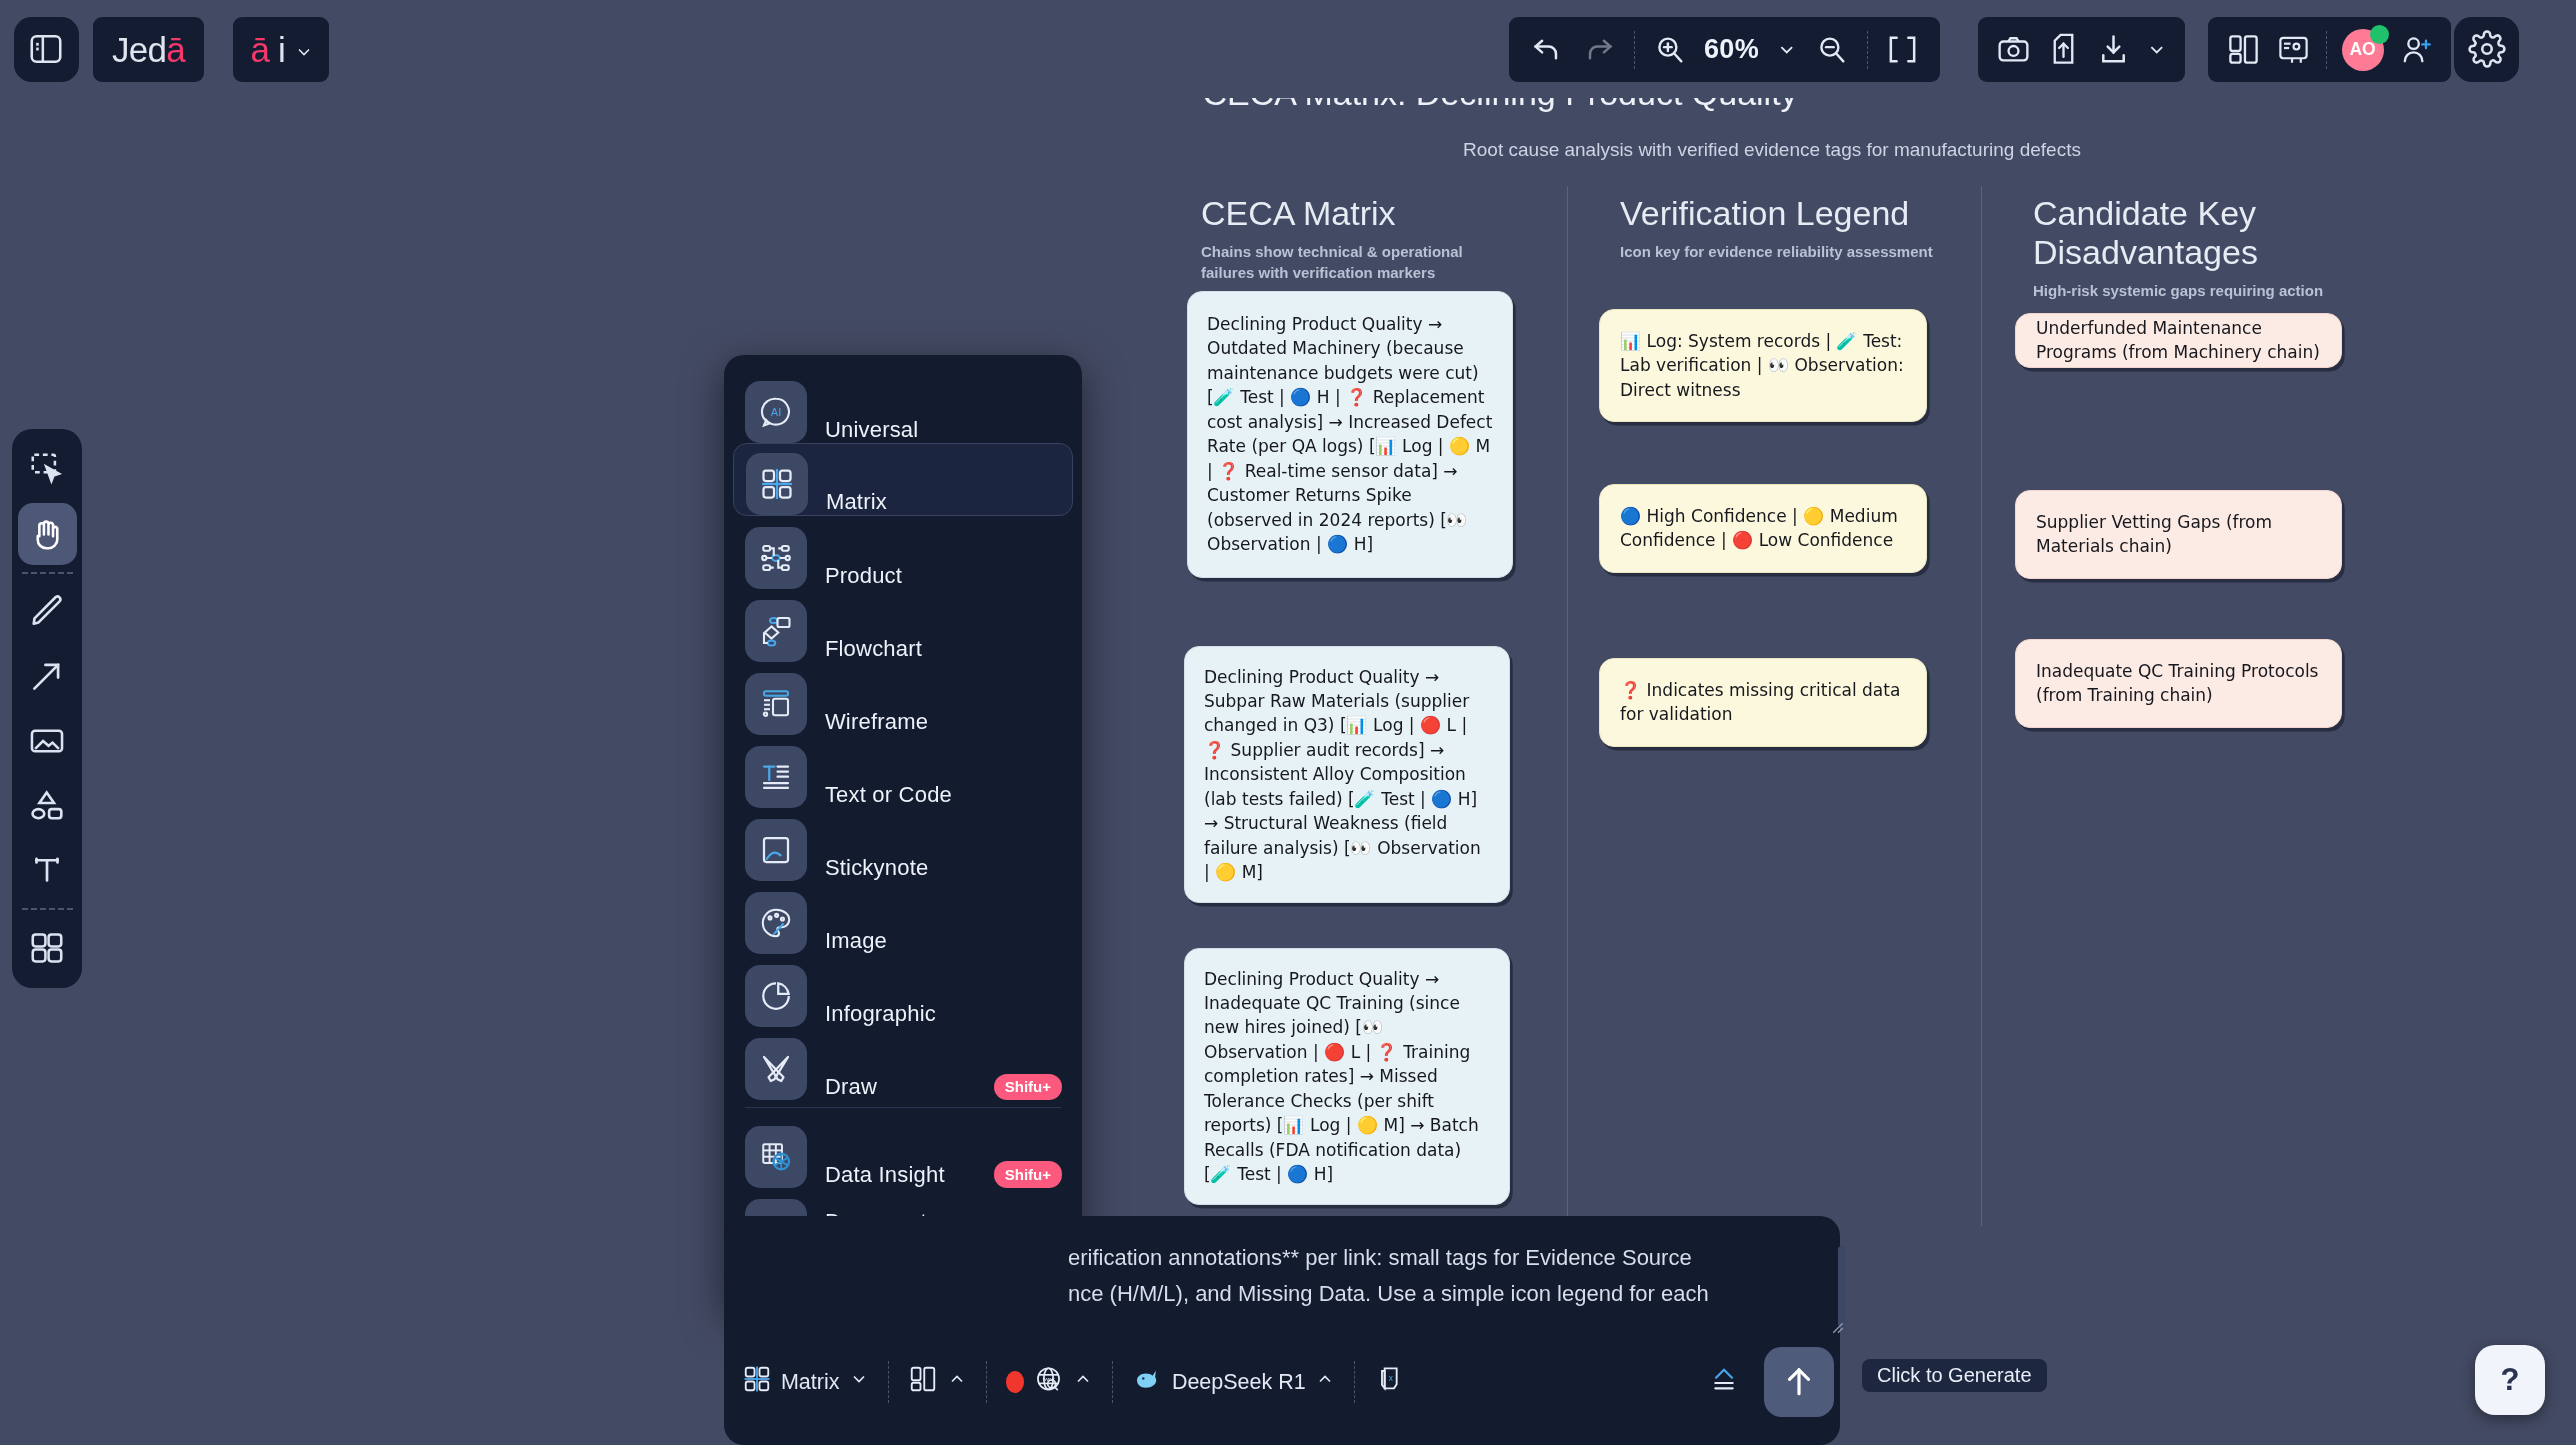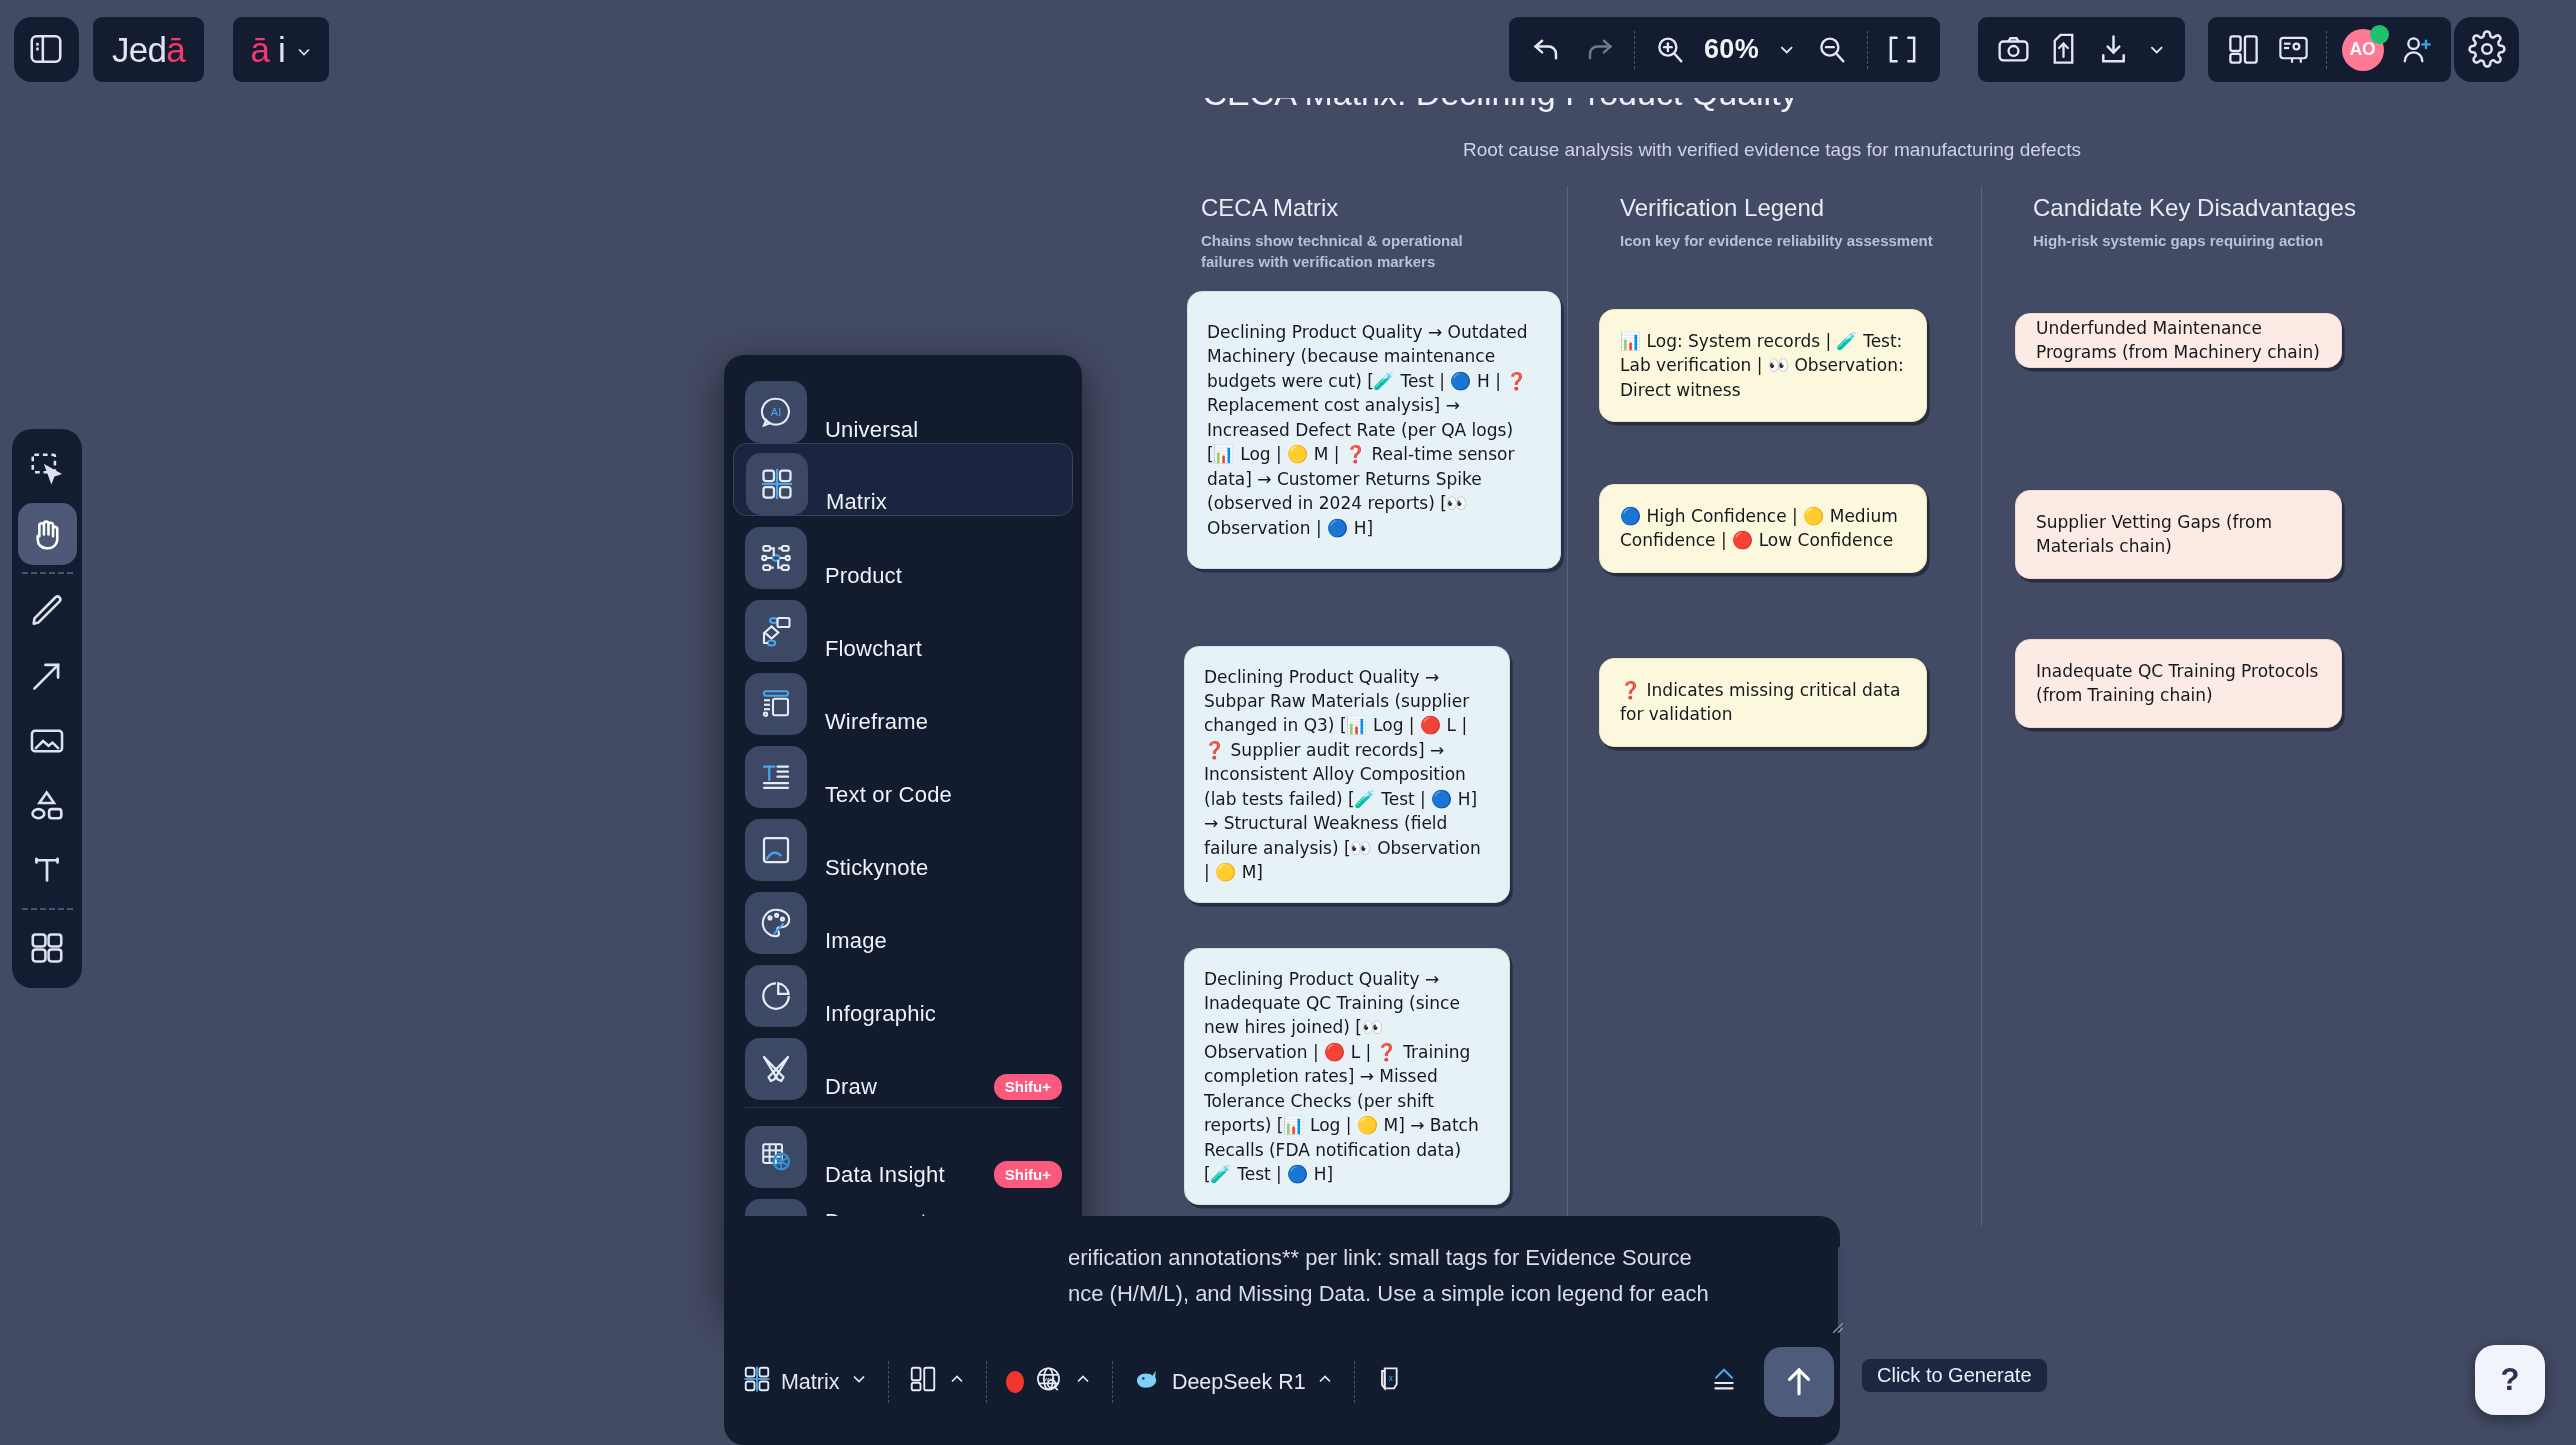--- a/index.html
+++ b/index.html
@@ -100,21 +100,21 @@
   }
   #canvas-subtitle {
     position: absolute; left: 1772px; top: 139px;
     transform: translateX(-50%);
     color: #cdd4e4; font-size: 19px; white-space: nowrap;
   }
   .col-sep {
     position: absolute; width: 0; border-left: 1.3px solid #5b6party;
     border-left: 1.3px solid #5b647f;
   }
-  .col-title { color: #e7ebf4; font-size: 24px; margin-bottom: 9.4px; }
+  .col-title { color: #e7ebf4; font-size: 34px; margin-bottom: 9.4px; }
   .col-sub { color: #b9c1d4; font-size: 15px; line-height: 1.35; font-weight: bold; }
 
   .card {
     border-radius: 15px;
     box-shadow: 2.7px 3.4px 0 rgba(18,24,40,0.55);
     font-size: 17px;
     line-height: 1.44;
     color: #16181d;
   }
   .card.blue { background: #e7f2f6; border: 1.3px solid #cfe0e8; }
@@ -215,21 +215,21 @@
 <div id="canvas-title">CECA Matrix: Declining Product Quality</div>
 <div id="canvas-subtitle">Root cause analysis with verified evidence tags for manufacturing defects</div>
 
 <div class="col-sep" style="left:1567px; top:186px; height:1047px;"></div>
 <div class="col-sep" style="left:1981px; top:186px; height:1040px;"></div>
 
 <div style="position:absolute; left:1201px; top:194px; width:316px;">
   <div class="col-title">CECA Matrix</div>
   <div class="col-sub">Chains show technical &amp; operational failures with verification markers</div>
 </div>
-<div class="card blue em" style="position:absolute; left:1187px; top:291px; width:374px; padding:28px 19px;">Declining Product Quality → Outdated Machinery (because maintenance budgets were cut) [🧪 Test | 🔵 H | ❓ Replacement cost analysis] → Increased Defect Rate (per QA logs) [📊 Log | 🟡 M | ❓ Real-time sensor data] → Customer Returns Spike (observed in 2024 reports) [👀 Observation | 🔵 H]</div>
+<div class="card blue em" style="position:absolute; left:1187px; top:291px; width:326px; padding:20px 19px;">Declining Product Quality → Outdated Machinery (because maintenance budgets were cut) [🧪 Test | 🔵 H | ❓ Replacement cost analysis] → Increased Defect Rate (per QA logs) [📊 Log | 🟡 M | ❓ Real-time sensor data] → Customer Returns Spike (observed in 2024 reports) [👀 Observation | 🔵 H]</div>
 <div class="card blue em" style="position:absolute; left:1184px; top:646px; width:326px; padding:17.5px 19px;">Declining Product Quality → Subpar Raw Materials (supplier changed in Q3) [📊 Log | 🔴 L | ❓ Supplier audit records] → Inconsistent Alloy Composition (lab tests failed) [🧪 Test | 🔵 H] → Structural Weakness (field failure analysis) [👀 Observation | 🟡 M]</div>
 <div class="card blue em" style="position:absolute; left:1184px; top:948px; width:326px; padding:17.5px 19px;">Declining Product Quality → Inadequate QC Training (since new hires joined) [👀 Observation | 🔴 L | ❓ Training completion rates] → Missed Tolerance Checks (per shift reports) [📊 Log | 🟡 M] → Batch Recalls (FDA notification data) [🧪 Test | 🔵 H]</div>
 
 <div style="position:absolute; left:1620px; top:194px; width:316px;">
   <div class="col-title">Verification Legend</div>
   <div class="col-sub">Icon key for evidence reliability assessment</div>
 </div>
 <div class="card yellow em" style="position:absolute; left:1599px; top:309px; width:328px; padding:19px 20px;">📊 Log: System records | 🧪 Test: Lab verification | 👀 Observation: Direct witness</div>
 <div class="card yellow em" style="position:absolute; left:1599px; top:484px; width:328px; padding:19px 20px;">🔵 High Confidence | 🟡 Medium Confidence | 🔴 Low Confidence</div>
 <div class="card yellow em" style="position:absolute; left:1599px; top:658px; width:328px; padding:19px 20px;">❓ Indicates missing critical data for validation</div>

